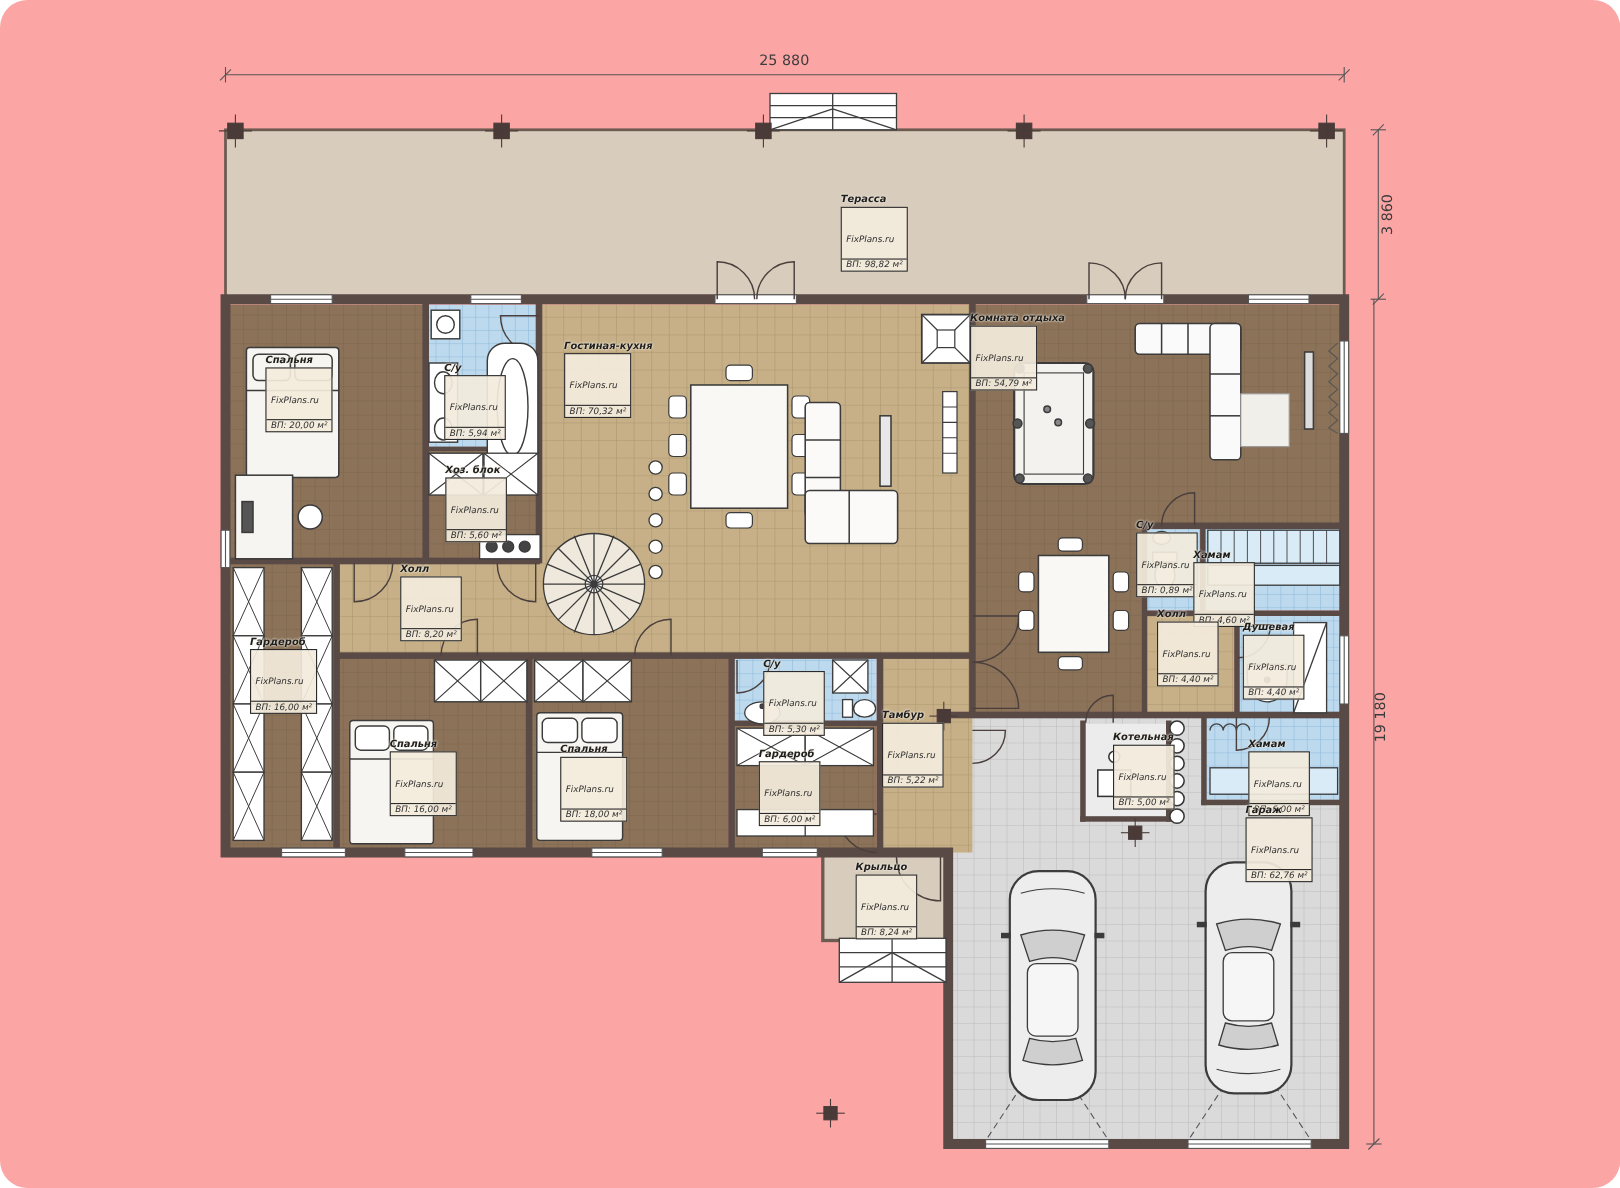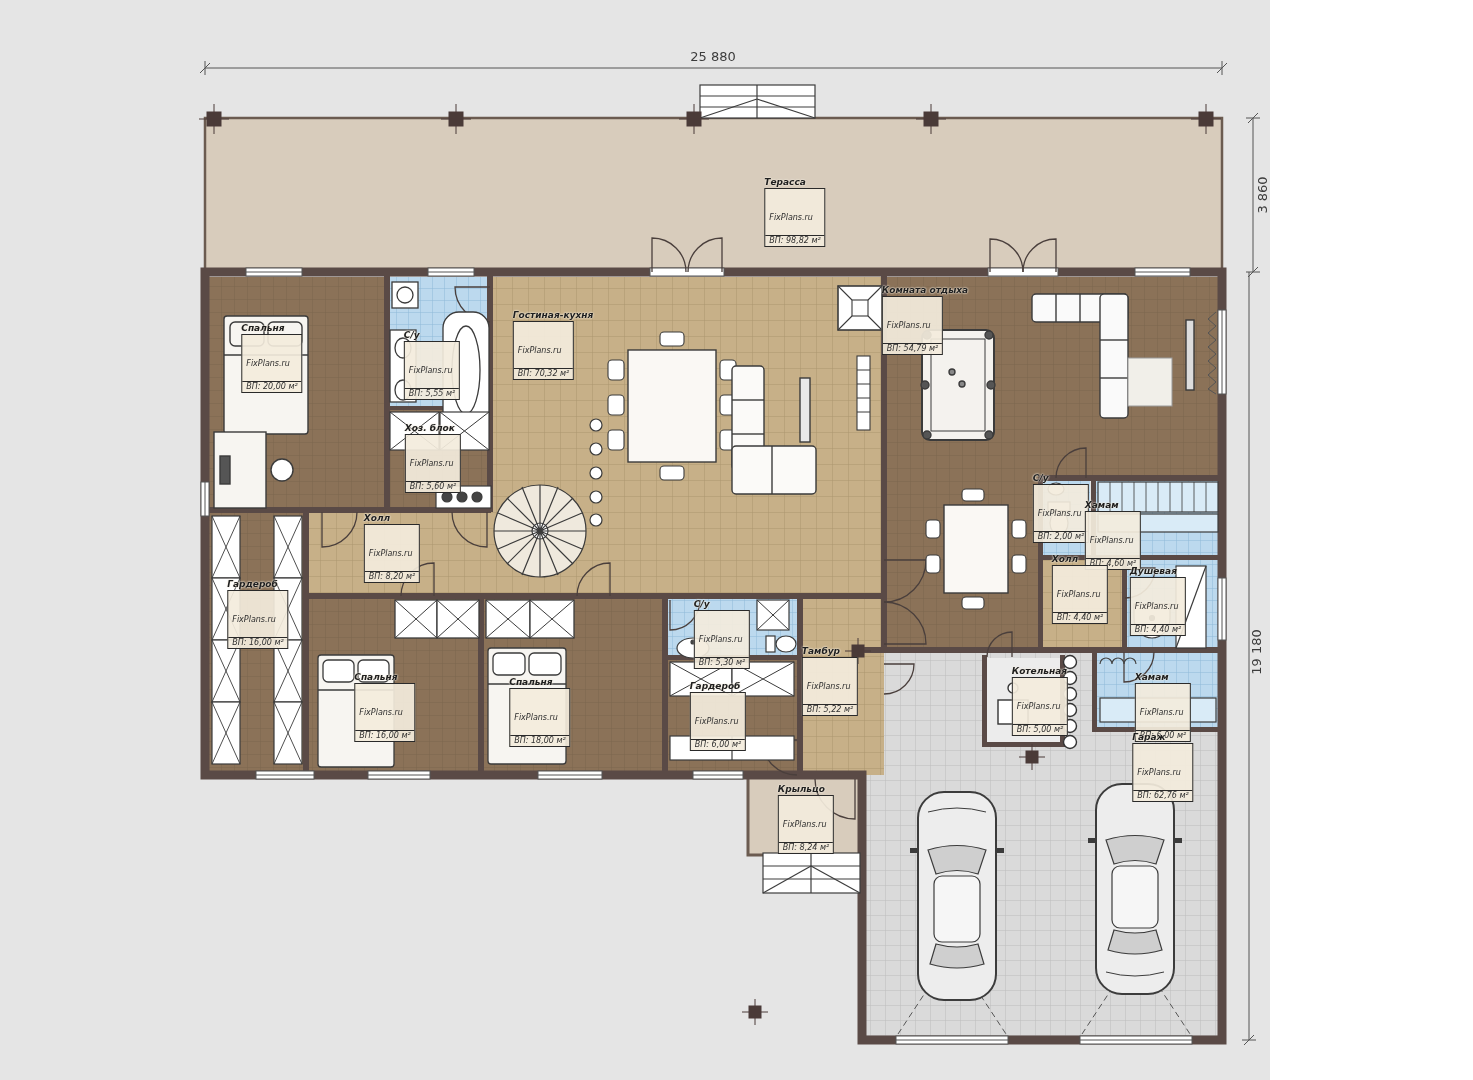--- a/index.html
+++ b/index.html
@@ -1,16 +1,16 @@
 <!DOCTYPE html>
 <html><head>
 <meta charset="utf-8">
 <style>
   html,body{margin:0;padding:0;background:#ffffff;font-family:"DejaVu Sans",sans-serif;}
-  .plan{position:relative;width:1270px;height:1080px;background:#e5e5e5;overflow:hidden;}
+  .plan{position:relative;width:1473px;height:1080px;background:#fca5a5;overflow:hidden;border-radius:25px;}
   .plan svg{position:absolute;left:0;top:0;}
   
   .rl{position:absolute;transform:translate(-50%,-50%);text-align:left;z-index:6;pointer-events:none;font-style:italic;}
   .rl .nm{font-size:9px;font-weight:bold;color:#1e1e1e;line-height:10px;margin-bottom:1px;white-space:nowrap;
           text-shadow:0 0 2px rgba(244,238,226,.95),0 0 2px rgba(244,238,226,.95);}
   .rl .bx{display:inline-block;border:1px solid #2a2a2a;background:rgba(243,236,220,.92);}
   .rl .brand{font-size:8px;color:#2f2f2f;line-height:10px;padding:12px 4px;border-bottom:1px solid #2a2a2a;white-space:nowrap;margin-top:12px;}
   .rl .area{font-size:8px;color:#2f2f2f;line-height:10px;padding:0 4px;white-space:nowrap;}
   
   .dim{position:absolute;font-size:13px;color:#3c3c3c;z-index:5;white-space:nowrap;}
@@ -445,21 +445,21 @@
   <div class="nm">Спальня</div>
   <div class="bx">
     <div class="brand">FixPlans.ru</div>
     <div class="area">ВП: 20,00 м²</div>
   </div>
 </div>
 <div class="rl" style="left:432px;top:365px">
   <div class="nm">С/у</div>
   <div class="bx">
     <div class="brand">FixPlans.ru</div>
-    <div class="area">ВП: 5,55 м²</div>
+    <div class="area">ВП: 5,94 м²</div>
   </div>
 </div>
 <div class="rl" style="left:433px;top:458px">
   <div class="nm">Хоз. блок</div>
   <div class="bx">
     <div class="brand">FixPlans.ru</div>
     <div class="area">ВП: 5,60 м²</div>
   </div>
 </div>
 <div class="rl" style="left:553px;top:345px">
@@ -522,21 +522,21 @@
   <div class="nm">Тамбур</div>
   <div class="bx">
     <div class="brand">FixPlans.ru</div>
     <div class="area">ВП: 5,22 м²</div>
   </div>
 </div>
 <div class="rl" style="left:1061px;top:508px">
   <div class="nm">С/у</div>
   <div class="bx">
     <div class="brand">FixPlans.ru</div>
-    <div class="area">ВП: 2,00 м²</div>
+    <div class="area">ВП: 0,89 м²</div>
   </div>
 </div>
 <div class="rl" style="left:1113px;top:535px">
   <div class="nm">Хамам</div>
   <div class="bx">
     <div class="brand">FixPlans.ru</div>
     <div class="area">ВП: 4,60 м²</div>
   </div>
 </div>
 <div class="rl" style="left:1080px;top:589px">

